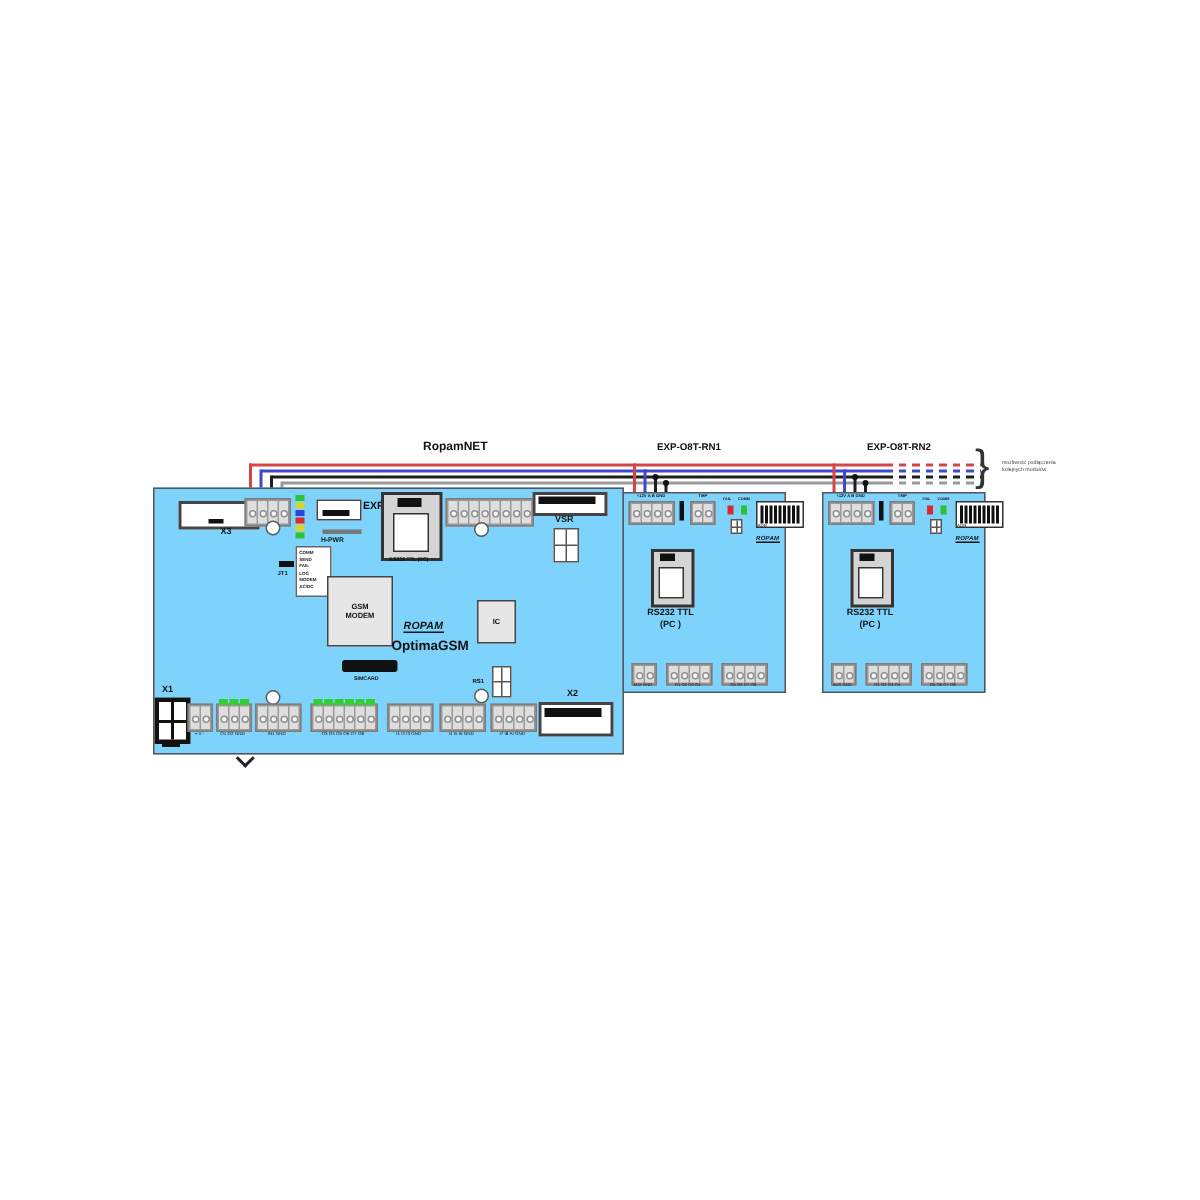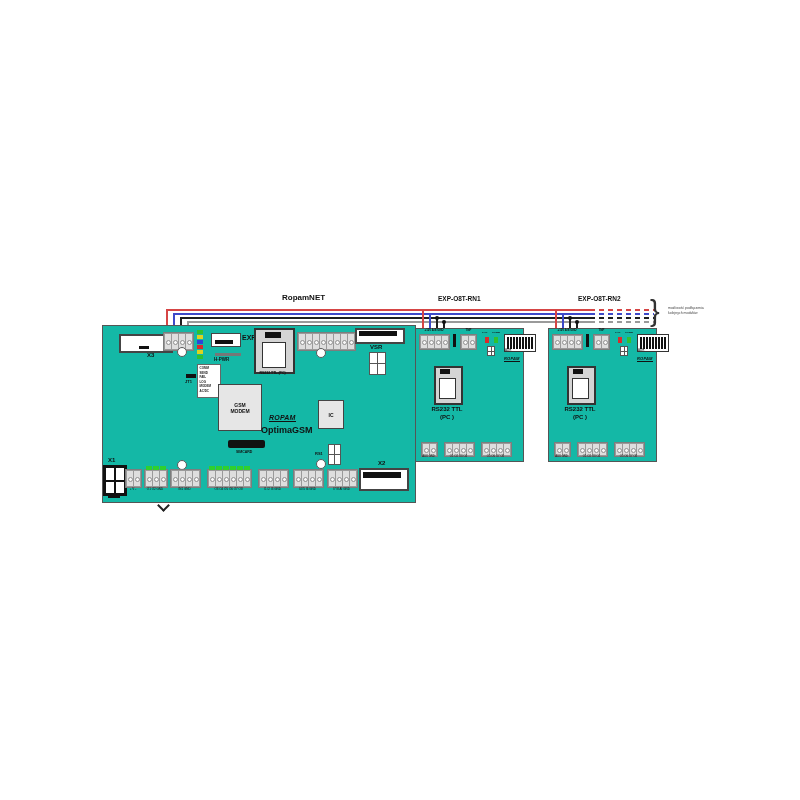--- a/index.html
+++ b/index.html
@@ -1,19 +1,19 @@
 <!DOCTYPE html>
 <html><head>
 <meta charset="utf-8">
 <style>
   html,body{margin:0;padding:0;background:#fff;}
   #canvas{position:relative;width:800px;height:800px;background:#ffffff;overflow:hidden;
           font-family:"Liberation Sans",sans-serif;color:#111;}
   .abs{position:absolute;}
-  .board{position:absolute;background:#14b8a6;border:1.5px solid #555;}
+  .board{position:absolute;background:#7dd3fc;border:1.5px solid #555;}
   .lbl{position:absolute;font-weight:bold;color:#111;white-space:nowrap;line-height:1.1;}
   .center{text-align:center;white-space:normal;}
   .preline{white-space:pre-line;}
   
   .tblock{position:absolute;display:flex;gap:1px;background:#9a9a9a;border:1px solid #7d7d7d;padding:1px;}
   .tblock .tcell{width:6px;height:15px;background:#dedede;position:relative;display:block;}
   .tblock.h12 .tcell{height:12px;}
   .tblock.h11 .tcell{height:11px;}
   .tcell::after{content:"";position:absolute;left:1px;top:50%;margin-top:-2px;width:3px;height:3px;
     border-radius:50%;background:#f7f7f7;border:0.5px solid #909090;}

